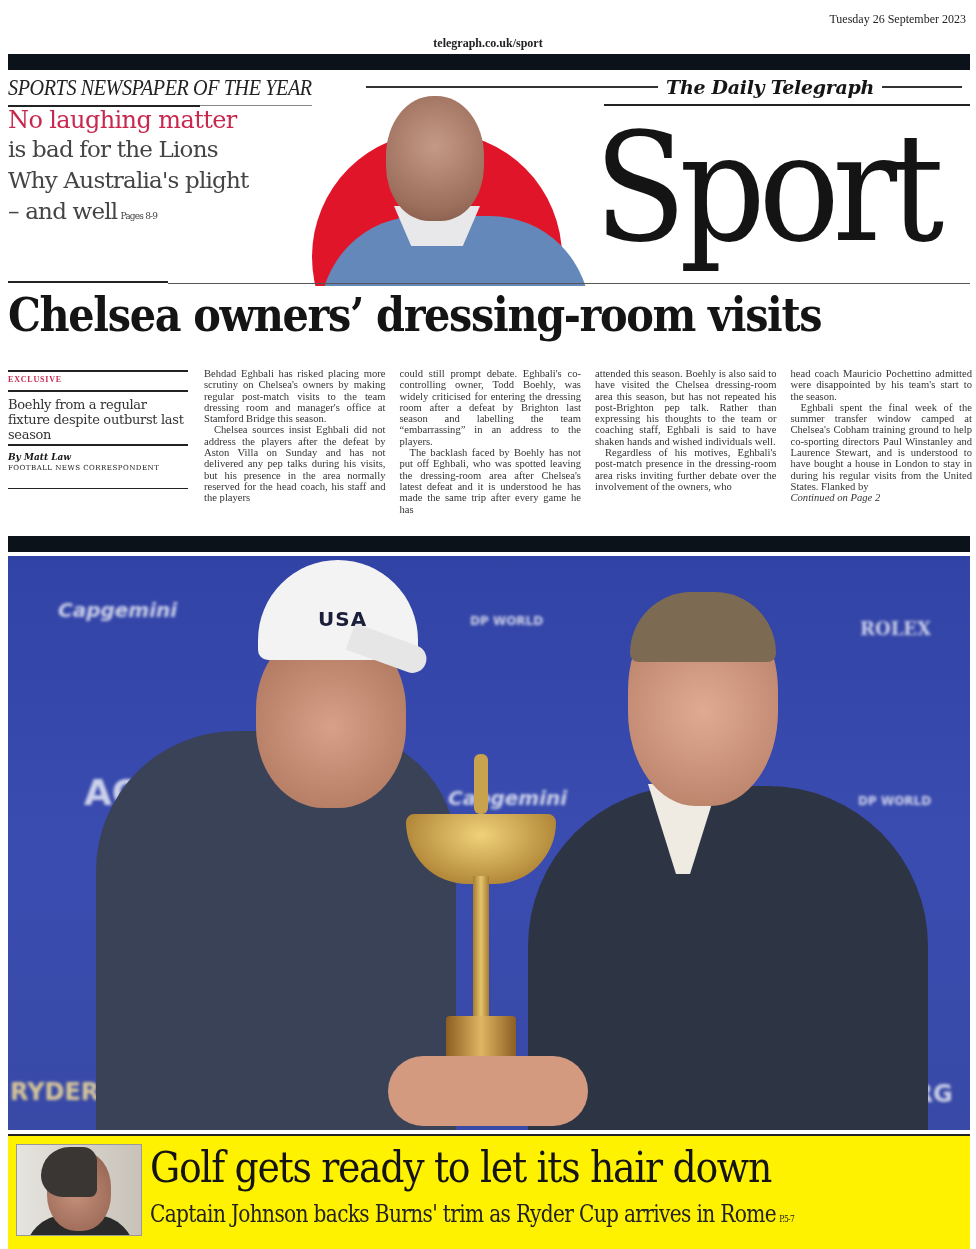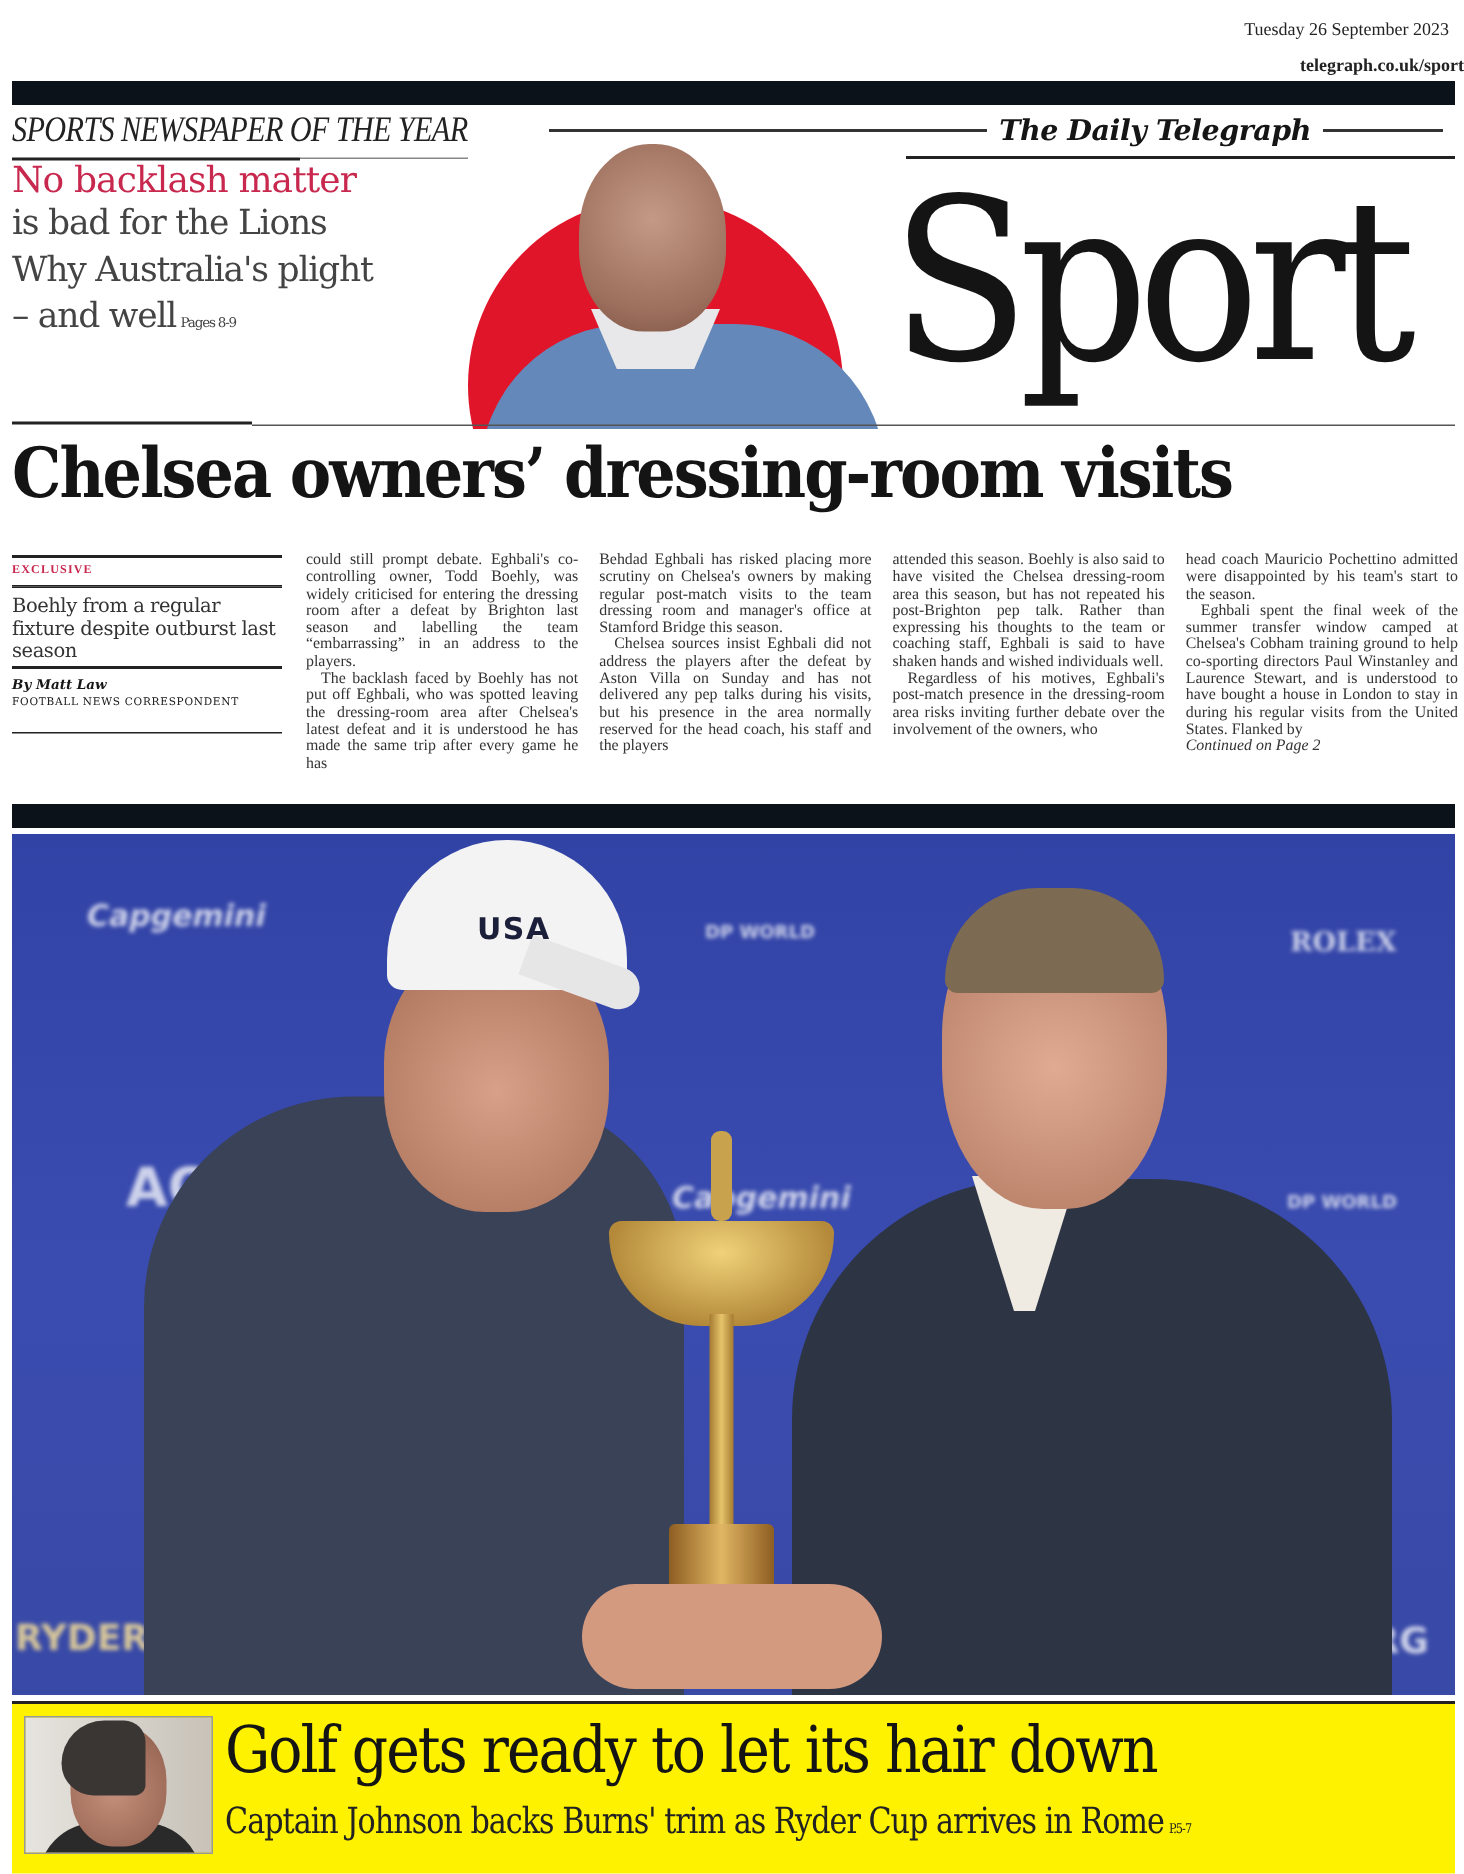--- a/index.html
+++ b/index.html
@@ -1,20 +1,20 @@
 <!DOCTYPE html>
 <html><head>
 <meta charset="utf-8">
 <style>
   * { box-sizing: border-box; margin: 0; padding: 0; }
   html, body { width: 976px; height: 1249px; background: #ffffff; overflow: hidden; }
   body { position: relative; font-family: "DejaVu Serif", serif; color: #161616; }
 
   .date { position: absolute; right: 10px; top: 12px; font-size: 12px; color: #222; font-family: "Liberation Serif", serif; }
-  .url { position: absolute; left: 0; width: 976px; top: 36px; text-align: right; font-size: 12px; font-weight: bold; font-family: "Liberation Serif", serif; color: #222; }
+  .url { position: absolute; left: 0; width: 976px; top: 36px; text-align: center; font-size: 12px; font-weight: bold; font-family: "Liberation Serif", serif; color: #222; }
   .bar { position: absolute; left: 8px; width: 962px; background: #0b1219; }
   .bar.top { top: 54px; height: 16px; }
   .bar.mid { top: 536px; height: 16px; }
 
   .strap-row { position: absolute; left: 8px; width: 962px; top: 72px; height: 30px; display: flex; align-items: center; }
   .strap { font-family: "Liberation Serif", serif; font-style: italic; font-size: 24px; letter-spacing: -0.5px; color: #222; white-space: nowrap; transform: scaleX(0.84); transform-origin: left center; width: 350px; }
   .strap-line { flex: 1; height: 1.5px; background: #333; margin: 0 8px; }
   .masthead { font-family: "DejaVu Serif", serif; font-weight: bold; font-size: 19px; color: #151515; white-space: nowrap; font-style: italic; letter-spacing: -0.3px; }
   .strap-line.r { flex: 0 0 80px; }
 
@@ -86,21 +86,21 @@
   <div class="strap-line"></div>
   <div class="masthead">The Daily Telegraph</div>
   <div class="strap-line r"></div>
 </div>
 
 <div class="rule" style="left:8px; top:105px; width:192px;"></div>
 <div class="rule" style="left:200px; top:105px; width:112px; height:1px; background:#888;"></div>
 <div class="rule" style="left:604px; top:104px; width:366px; height:1.5px;"></div>
 
 <div class="puff">
-  <div class="kicker">No backlash matter</div>
+  <div class="kicker">No laughing matter</div>
   <div class="deck">is bad for the Lions</div>
   <div class="deck">Why Australia's plight</div>
   <div class="deck"><span>– and well</span><span class="pages">Pages 8-9</span></div>
 </div>
 
 <div class="photo-eddie">
   <div class="red-disc"></div>
   <div class="sweater"></div>
   <div class="collar"></div>
   <div class="head"></div>
@@ -120,26 +120,26 @@
   <div class="hr" style="height:1px"></div>
   <div class="sub">Boehly from a regular fixture despite outburst last season</div>
   <div class="hr"></div>
   <div class="byline">By Matt Law</div>
   <div class="role">FOOTBALL NEWS CORRESPONDENT</div>
   <div class="hr"></div>
 </div>
 
 <div class="cols">
   <div class="col">
+    <p>Behdad Eghbali has risked placing more scrutiny on Chelsea's owners by making regular post-match visits to the team dressing room and manager's office at Stamford Bridge this season.</p>
+    <p class="ind">Chelsea sources insist Eghbali did not address the players after the defeat by Aston Villa on Sunday and has not delivered any pep talks during his visits, but his presence in the area normally reserved for the head coach, his staff and the players</p>
+  </div>
+  <div class="col">
     <p>could still prompt debate. Eghbali's co-controlling owner, Todd Boehly, was widely criticised for entering the dressing room after a defeat by Brighton last season and labelling the team “embarrassing” in an address to the players.</p>
     <p class="ind">The backlash faced by Boehly has not put off Eghbali, who was spotted leaving the dressing-room area after Chelsea's latest defeat and it is understood he has made the same trip after every game he has</p>
-  </div>
-  <div class="col">
-    <p>Behdad Eghbali has risked placing more scrutiny on Chelsea's owners by making regular post-match visits to the team dressing room and manager's office at Stamford Bridge this season.</p>
-    <p class="ind">Chelsea sources insist Eghbali did not address the players after the defeat by Aston Villa on Sunday and has not delivered any pep talks during his visits, but his presence in the area normally reserved for the head coach, his staff and the players</p>
   </div>
   <div class="col">
     <p>attended this season. Boehly is also said to have visited the Chelsea dressing-room area this season, but has not repeated his post-Brighton pep talk. Rather than expressing his thoughts to the team or coaching staff, Eghbali is said to have shaken hands and wished individuals well.</p>
     <p class="ind">Regardless of his motives, Eghbali's post-match presence in the dressing-room area risks inviting further debate over the involvement of the owners, who</p>
   </div>
   <div class="col">
     <p>head coach Mauricio Pochettino admitted were disappointed by his team's start to the season.</p>
     <p class="ind">Eghbali spent the final week of the summer transfer window camped at Chelsea's Cobham training ground to help co-sporting directors Paul Winstanley and Laurence Stewart, and is understood to have bought a house in London to stay in during his regular visits from the United States. Flanked by</p>
     <p class="cont">Continued on Page 2</p>
   </div>

